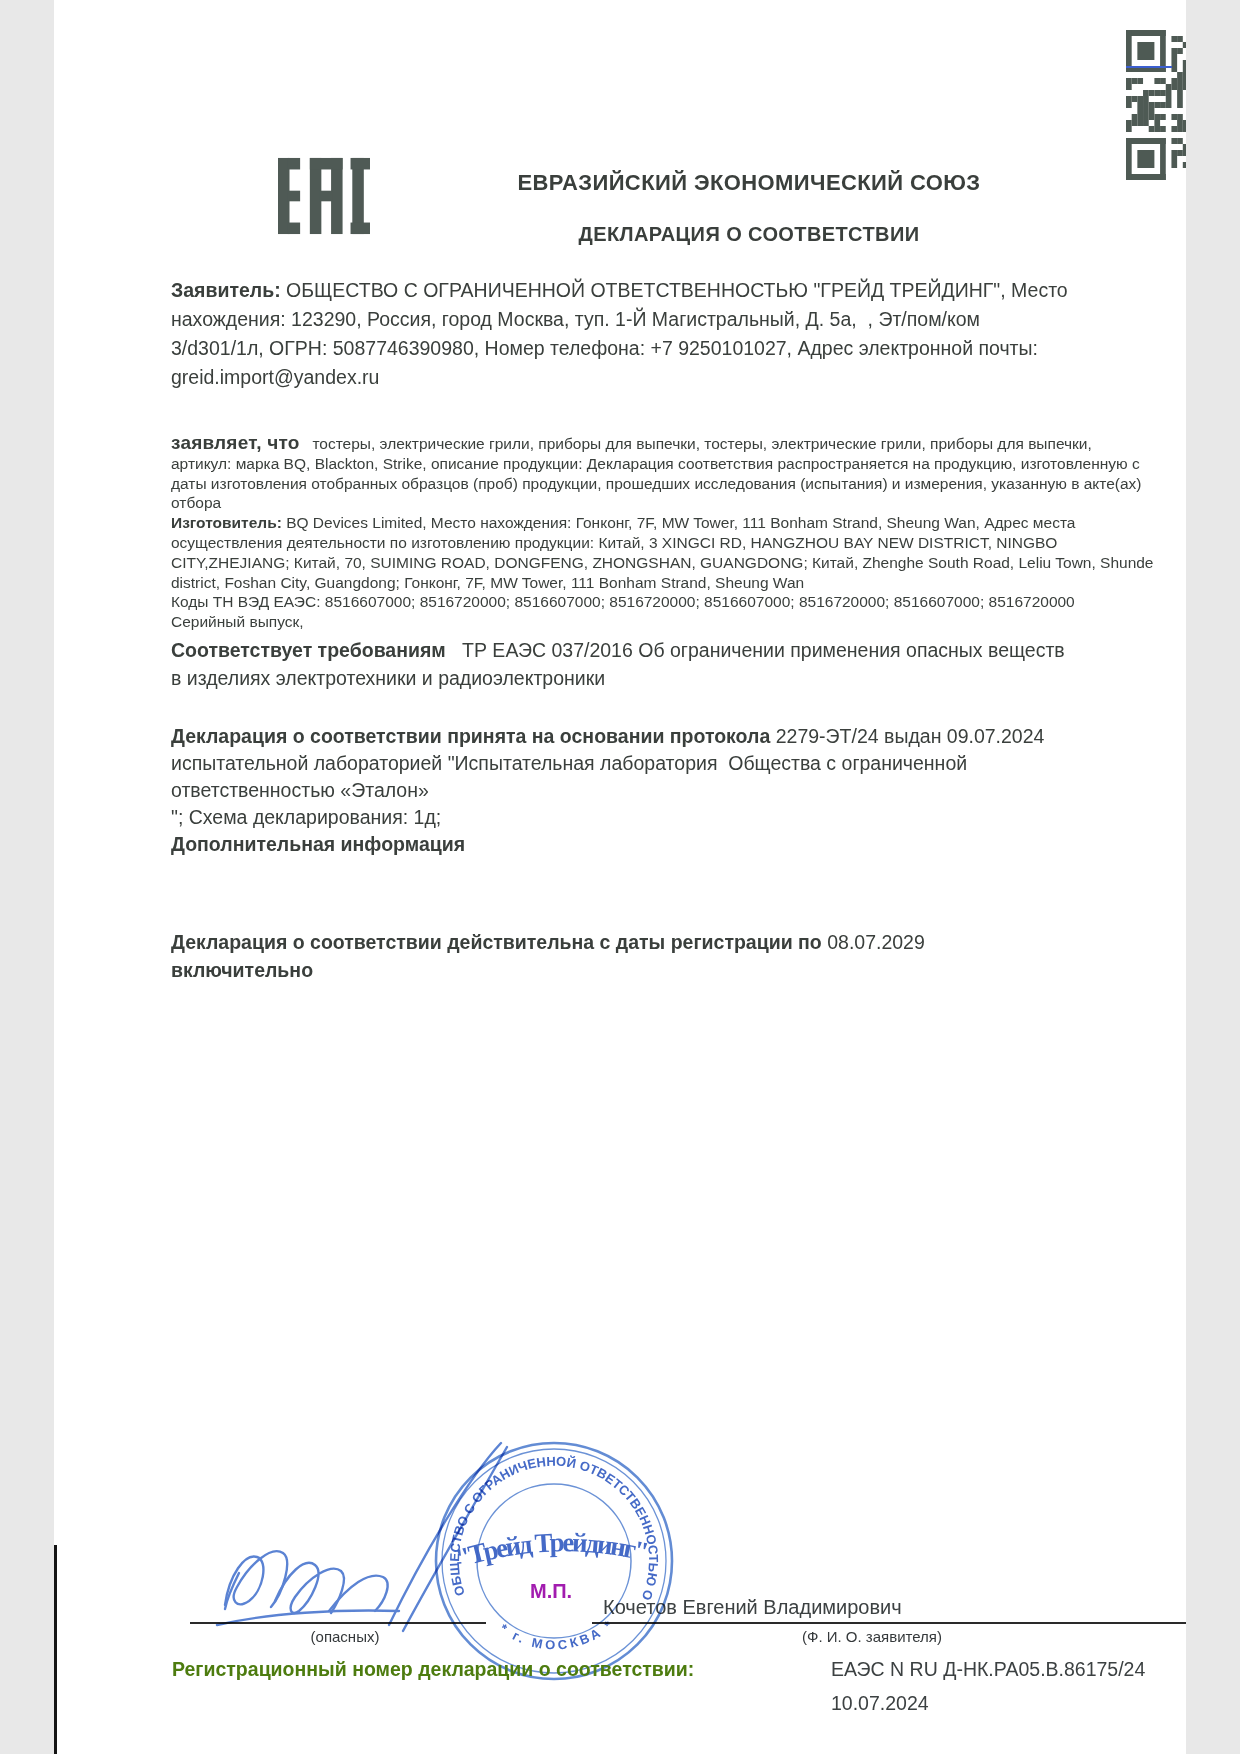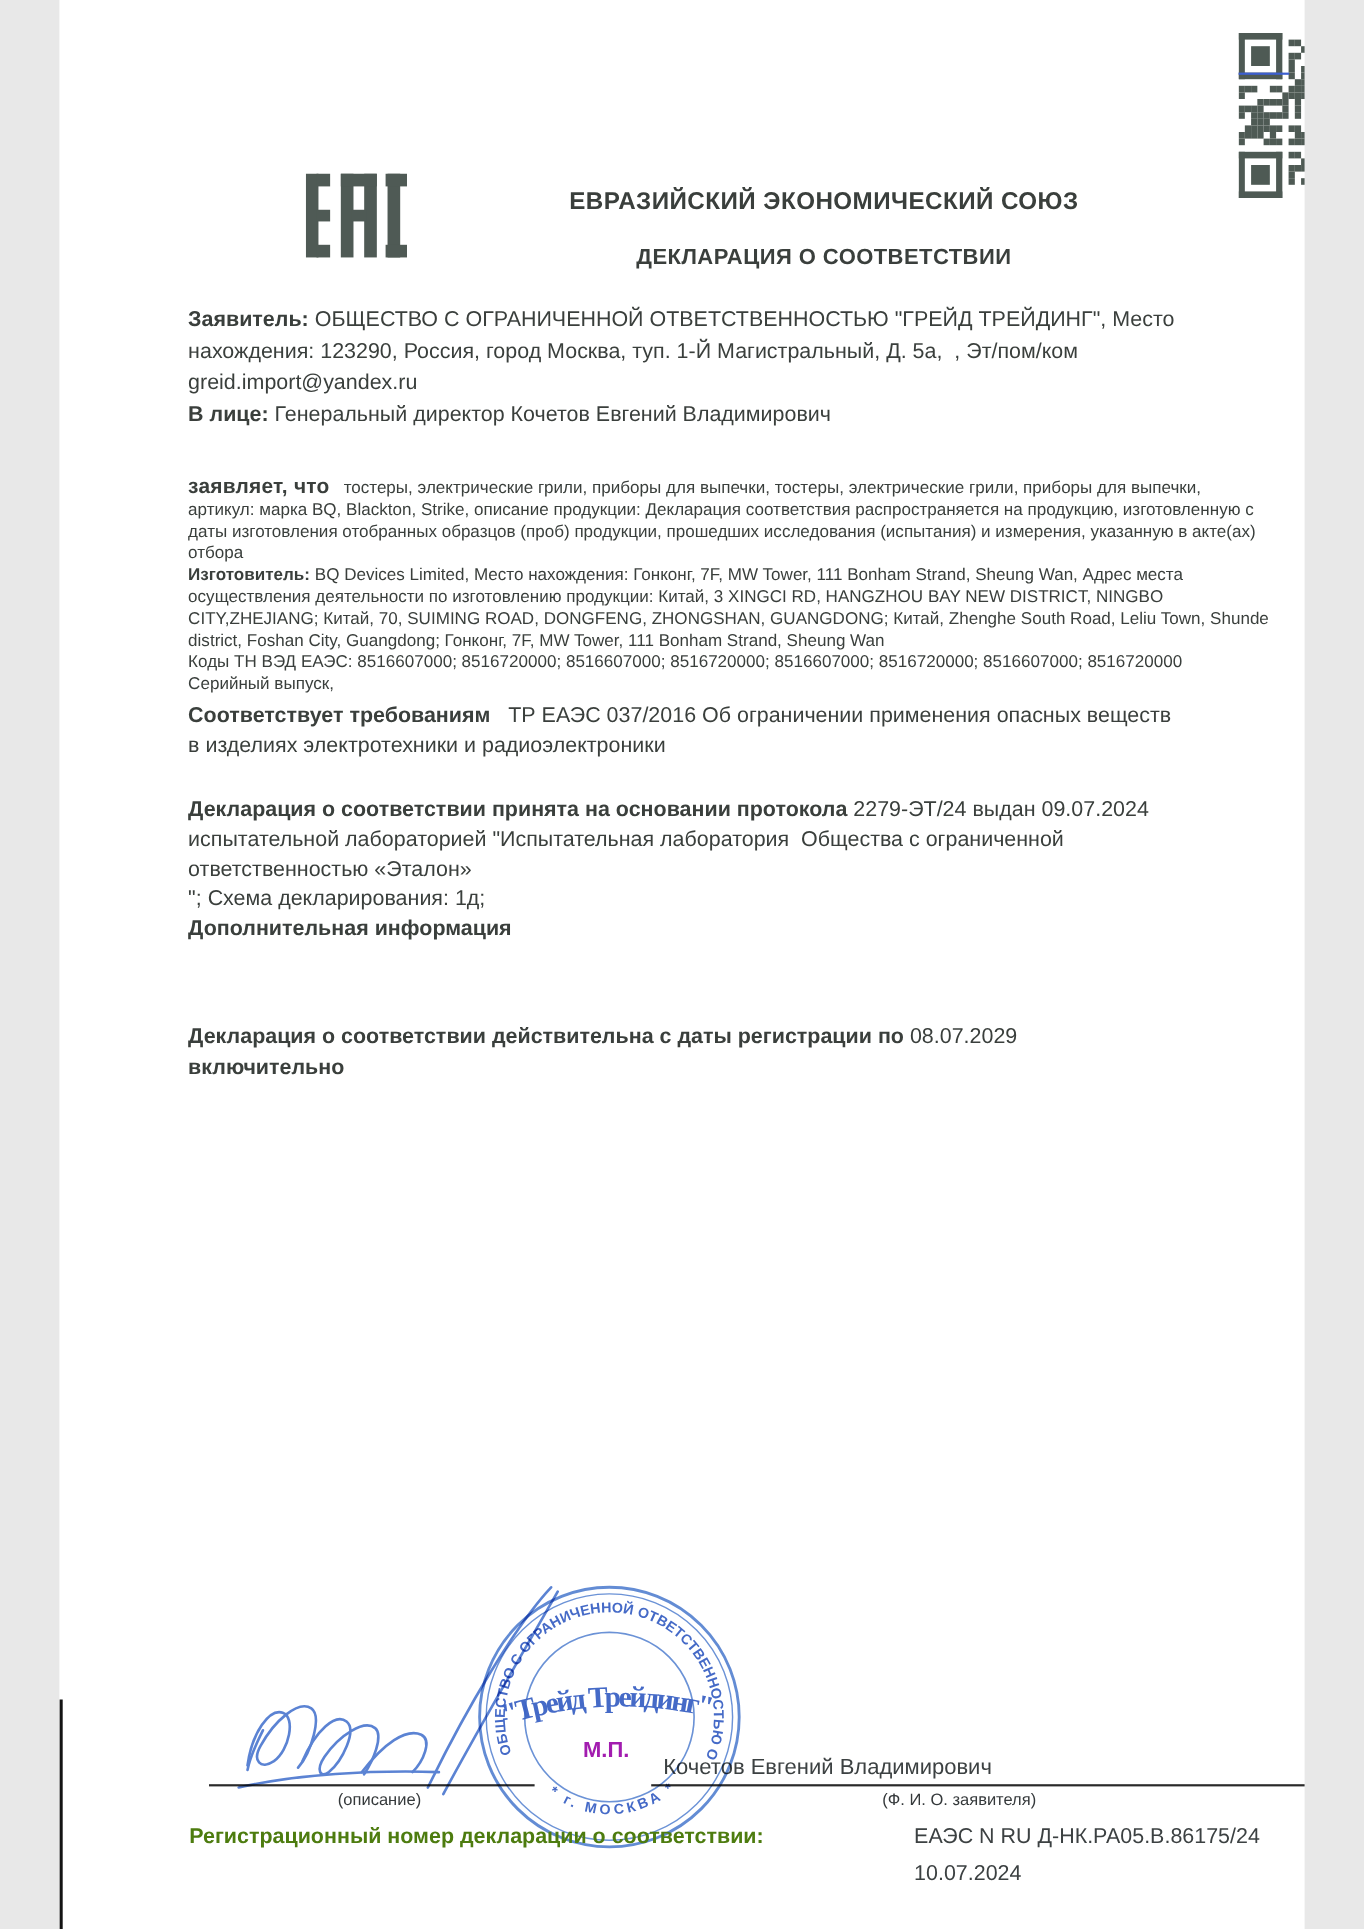--- a/index.html
+++ b/index.html
@@ -305,22 +305,22 @@
   <div class="abs qr-art-yellow"></div>
 
   <div class="abs titles">
     <div class="title1">ЕВРАЗИЙСКИЙ ЭКОНОМИЧЕСКИЙ СОЮЗ</div>
     <div class="title2">ДЕКЛАРАЦИЯ О СООТВЕТСТВИИ</div>
   </div>
 
   <div class="abs p1">
       <div class="tline"><span class="bseg">Заявитель: </span><span>ОБЩЕСТВО С ОГРАНИЧЕННОЙ ОТВЕТСТВЕННОСТЬЮ "ГРЕЙД ТРЕЙДИНГ", Место</span></div>
       <div class="tline"><span>нахождения: 123290, Россия, город Москва, туп. 1-Й Магистральный, Д. 5а,  , Эт/пом/ком</span></div>
+      <div class="tline"><span>3/d301/1л, ОГРН: 5087746390980, Номер телефона: +7 9250101027, Адрес электронной почты:</span></div>
       <div class="tline"><span>greid.import@yandex.ru</span></div>
-      <div class="tline"><span class="bseg">В лице: </span><span>Генеральный директор Кочетов Евгений Владимирович</span></div>
     </div>
   <div class="abs p2">
       <div class="tline"><span class="bseg lead">заявляет, что</span><span>   тостеры, электрические грили, приборы для выпечки, тостеры, электрические грили, приборы для выпечки,</span></div>
       <div class="tline"><span>артикул: марка BQ, Blackton, Strike, описание продукции: Декларация соответствия распространяется на продукцию, изготовленную с</span></div>
       <div class="tline"><span>даты изготовления отобранных образцов (проб) продукции, прошедших исследования (испытания) и измерения, указанную в акте(ах)</span></div>
       <div class="tline"><span>отбора</span></div>
       <div class="tline"><span class="bseg">Изготовитель: </span><span>BQ Devices Limited, Место нахождения: Гонконг, 7F, MW Tower, 111 Bonham Strand, Sheung Wan, Адрес места</span></div>
       <div class="tline"><span>осуществления деятельности по изготовлению продукции: Китай, 3 XINGCI RD, HANGZHOU BAY NEW DISTRICT, NINGBO</span></div>
       <div class="tline"><span>CITY,ZHEJIANG; Китай, 70, SUIMING ROAD, DONGFENG, ZHONGSHAN, GUANGDONG; Китай, Zhenghe South Road, Leliu Town, Shunde</span></div>
       <div class="tline"><span>district, Foshan City, Guangdong; Гонконг, 7F, MW Tower, 111 Bonham Strand, Sheung Wan</span></div>
@@ -338,21 +338,21 @@
       <div class="tline"><span>"; Схема декларирования: 1д;</span></div>
       <div class="tline"><span class="bseg">Дополнительная информация</span></div>
     </div>
   <div class="abs p5">
       <div class="tline"><span class="bseg">Декларация о соответствии действительна с даты регистрации по </span><span>08.07.2029</span></div>
       <div class="tline"><span class="bseg">включительно</span></div>
     </div>
 
   <div class="abs sig-line left"></div>
   <div class="abs sig-line right"></div>
-  <div class="abs caption cap-sign">(описание)</div>
+  <div class="abs caption cap-sign">(опасных)</div>
   <div class="abs caption cap-fio">(Ф. И. О. заявителя)</div>
   <div class="abs fio-name">Кочетов Евгений Владимирович</div>
   <div class="abs mp">М.П.</div>
 
   <svg class="abs sign-wrap" viewBox="0 0 400 235">
     <g fill="none" stroke="#4a76cf" stroke-width="2.4" stroke-linecap="round" opacity="0.9">
       <path d="M 46,180 C 50,150 66,128 78,132 C 90,136 84,166 70,176 C 58,184 50,176 58,162 C 70,140 92,120 104,128 C 114,135 104,168 92,182"></path>
       <path d="M 96,176 C 108,148 126,132 136,140 C 146,148 132,176 120,186 C 112,192 108,184 116,172 C 130,152 152,138 162,146 C 170,153 160,176 152,188"></path>
       <path d="M 150,186 C 170,160 190,146 204,152 C 214,157 206,176 196,186"></path>
       <path d="M 38,200 C 90,188 160,184 220,186"></path>

